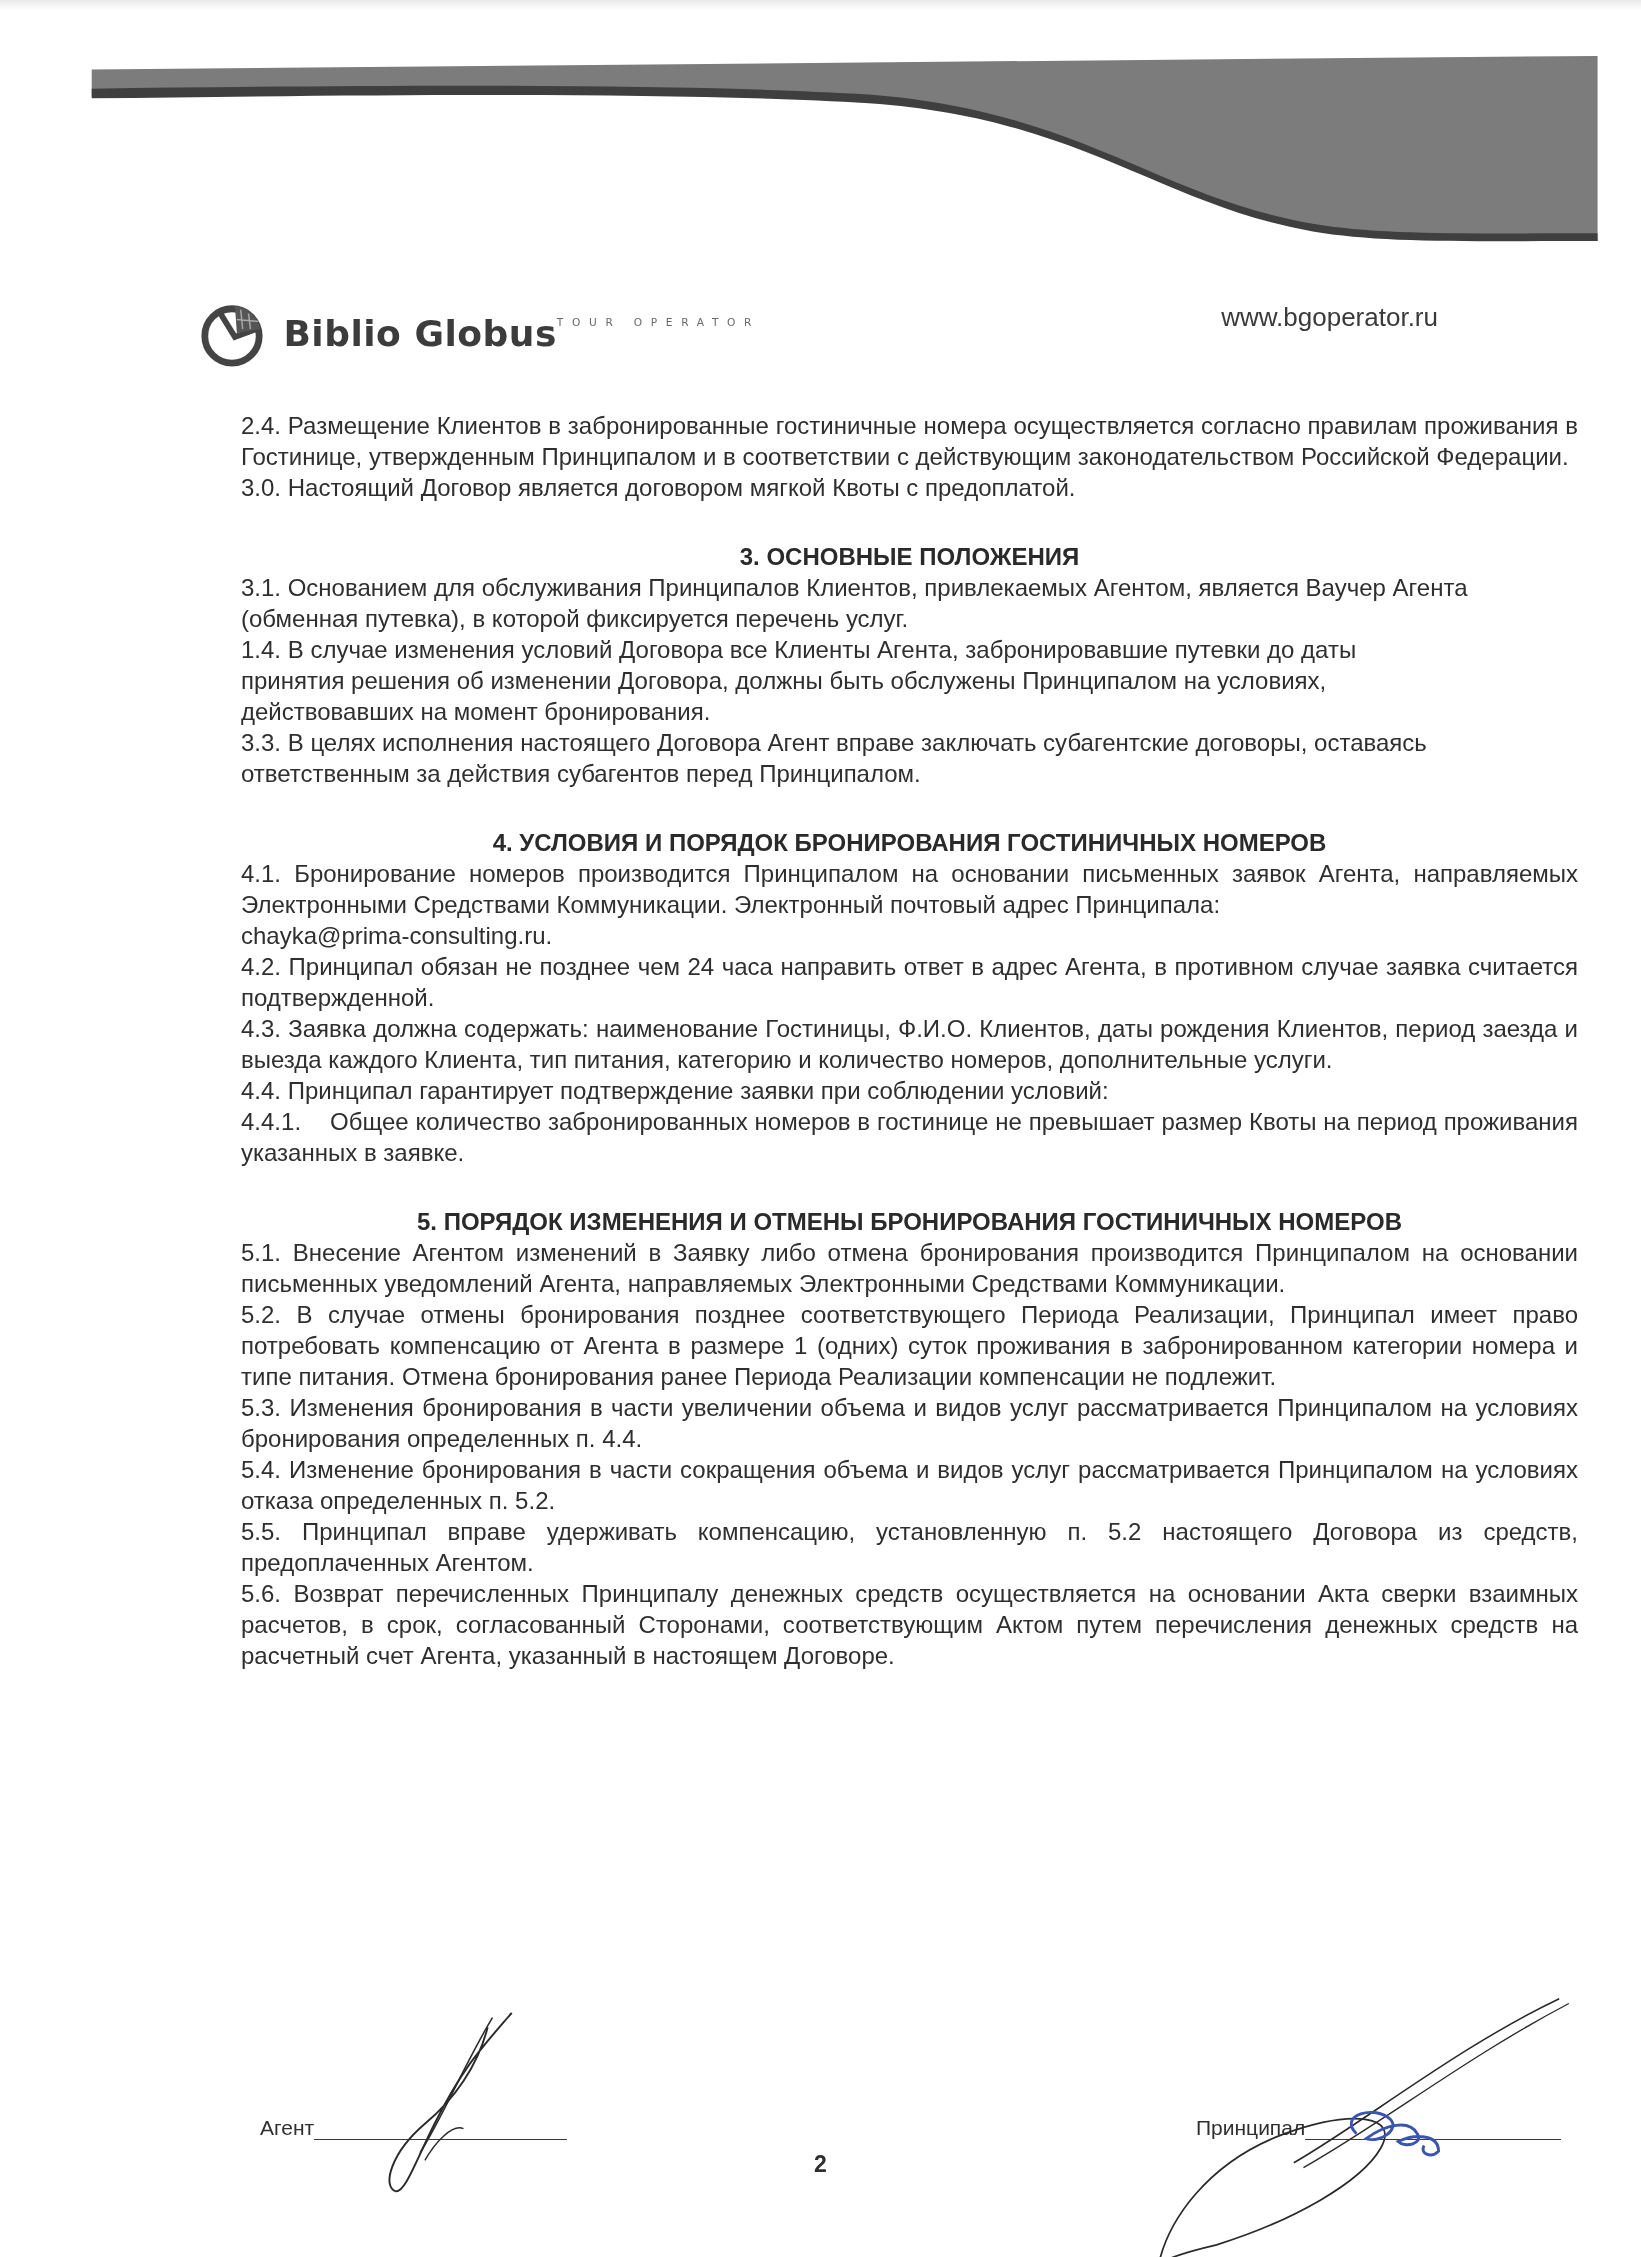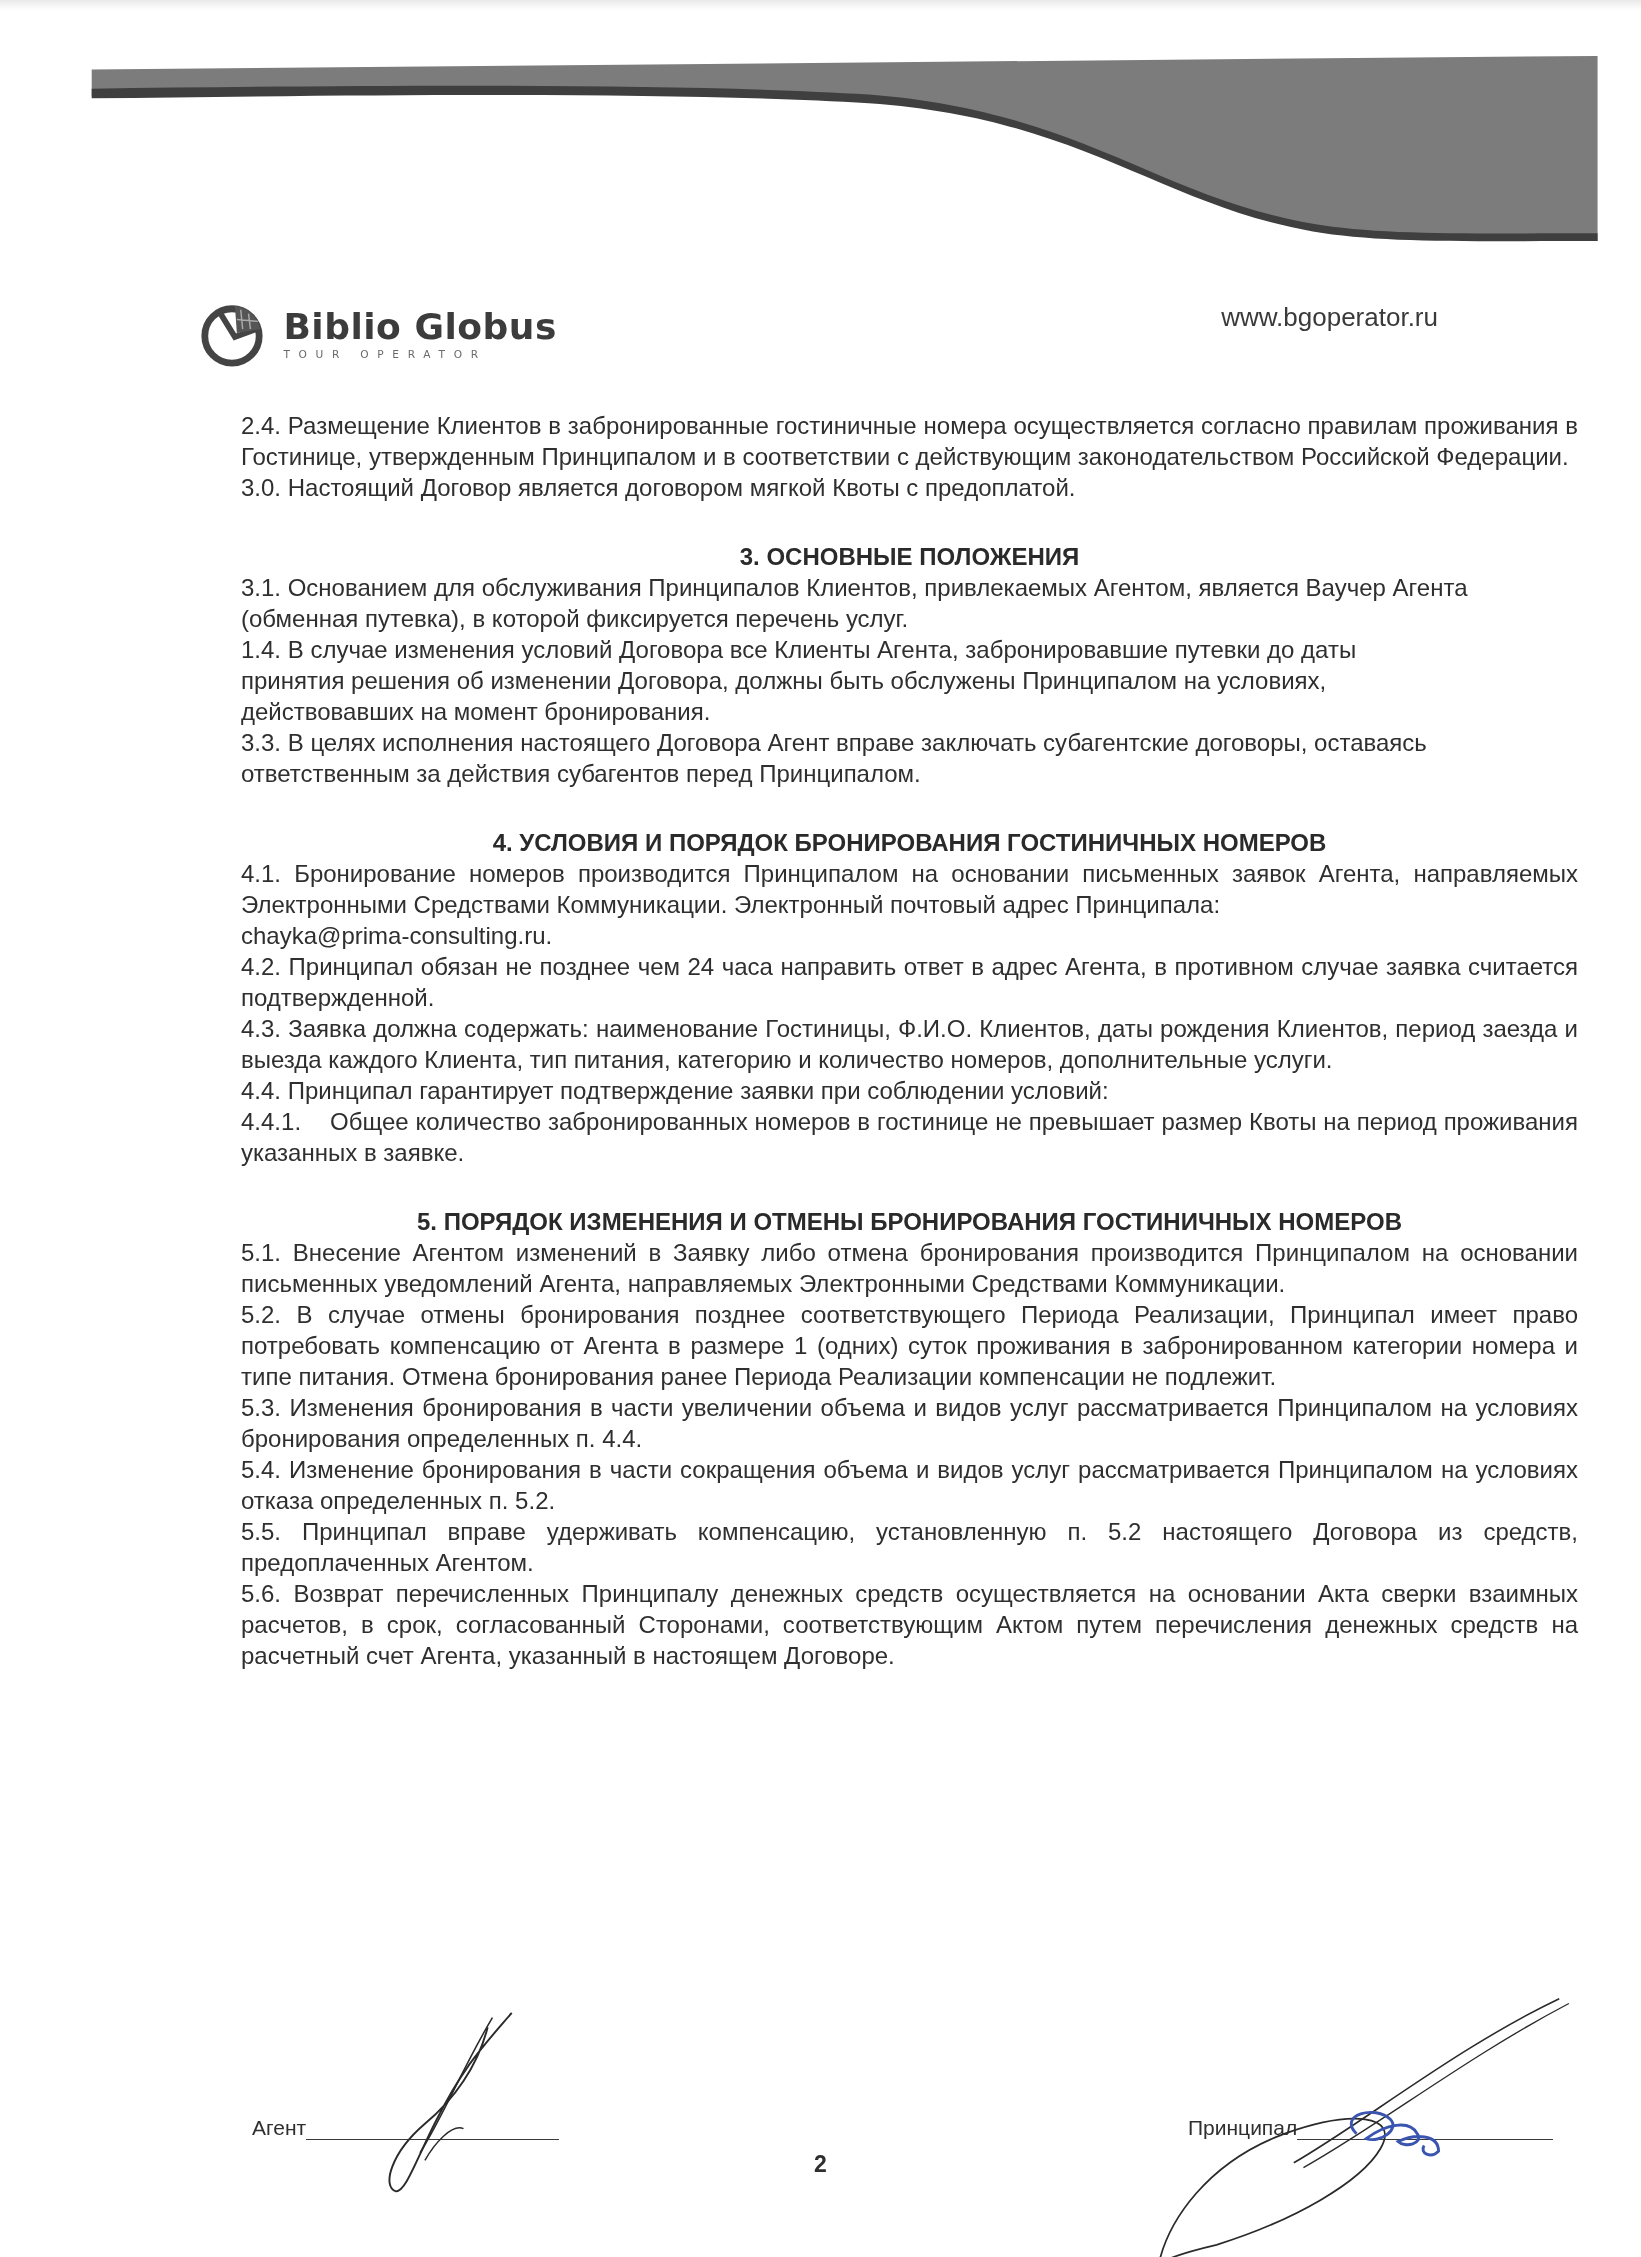--- a/index.html
+++ b/index.html
@@ -18,21 +18,21 @@
     .header-band {
       position: absolute; left: 0; top: 0; width: 1641px; height: 270px;
     }
     .header-band svg { width: 100%; height: 100%; display: block; }
 
     .logo {
       position: absolute; left: 198px; top: 290px; height: 87px;
       display: flex; align-items: center;
     }
     .logo-mark { width: 68px; height: 68px; margin-right: 17.4px; }
-    .logo-text { display: flex; flex-direction: column; }
+    .logo-text { display: flex; flex-direction: row; }
     .logo-name {
       font-family: "DejaVu Sans", sans-serif; font-weight: bold;
       font-size: 36px; color: #3c3c3c; letter-spacing: 0.5px; line-height: 39px;
     }
     .logo-sub {
       font-family: "DejaVu Sans", sans-serif; font-size: 10.6px;
       letter-spacing: 8.7px; color: #6a6a6a; margin-top: 1.9px;
     }
     .site-url {
       position: absolute; right: 203px; top: 302px;
@@ -46,21 +46,21 @@
     .para { margin: 0; text-align: justify; }
     .para.left { text-align: left; }
     .section-title {
       text-align: center; font-weight: bold; margin: 0;
       font-size: 24px; color: #2a2a2a;
     }
     .spacer { height: 38px; }
     .sub-num { display: inline-block; width: 89px; }
 
     .signatures {
-      position: absolute; left: 4px; top: 2114px; width: 1627px; height: 58px;
+      position: absolute; left: 12px; top: 2114px; width: 1627px; height: 58px;
     }
     .sig-agent {
       position: absolute; left: 248px; top: 0;
       font-size: 21px; color: #2f2f2f; display: flex; align-items: flex-end;
     }
     .sig-principal {
       position: absolute; left: 1184px; top: 0;
       font-size: 21px; color: #2f2f2f; display: flex; align-items: flex-end;
     }
     .sig-line { display: inline-block; border-bottom: 1.9px solid #3a3a3a; height: 25px; }

